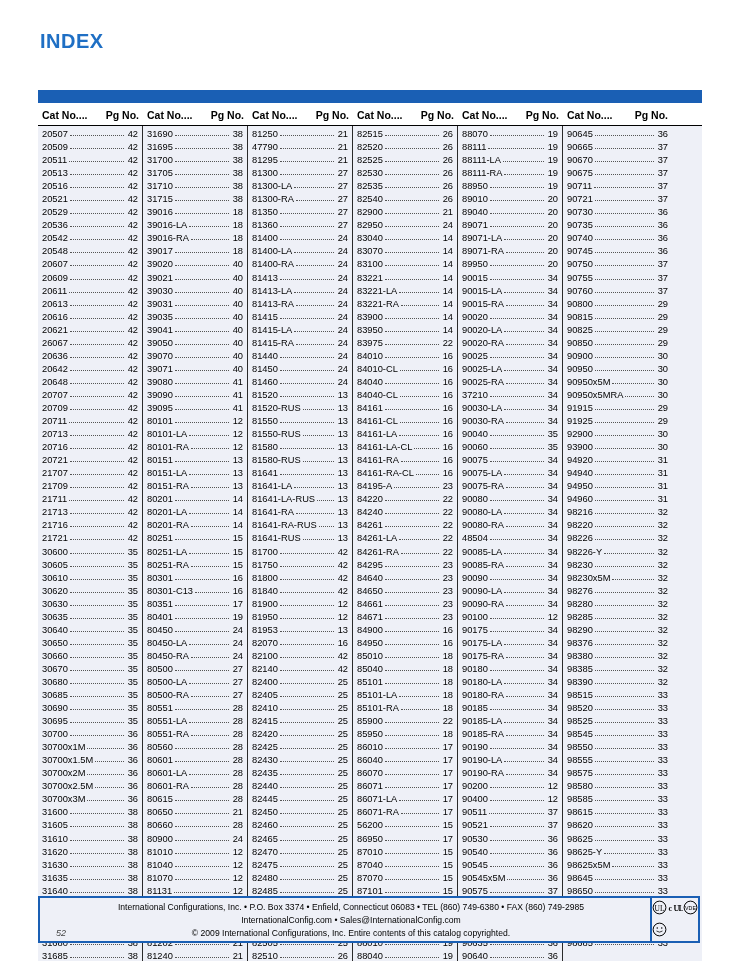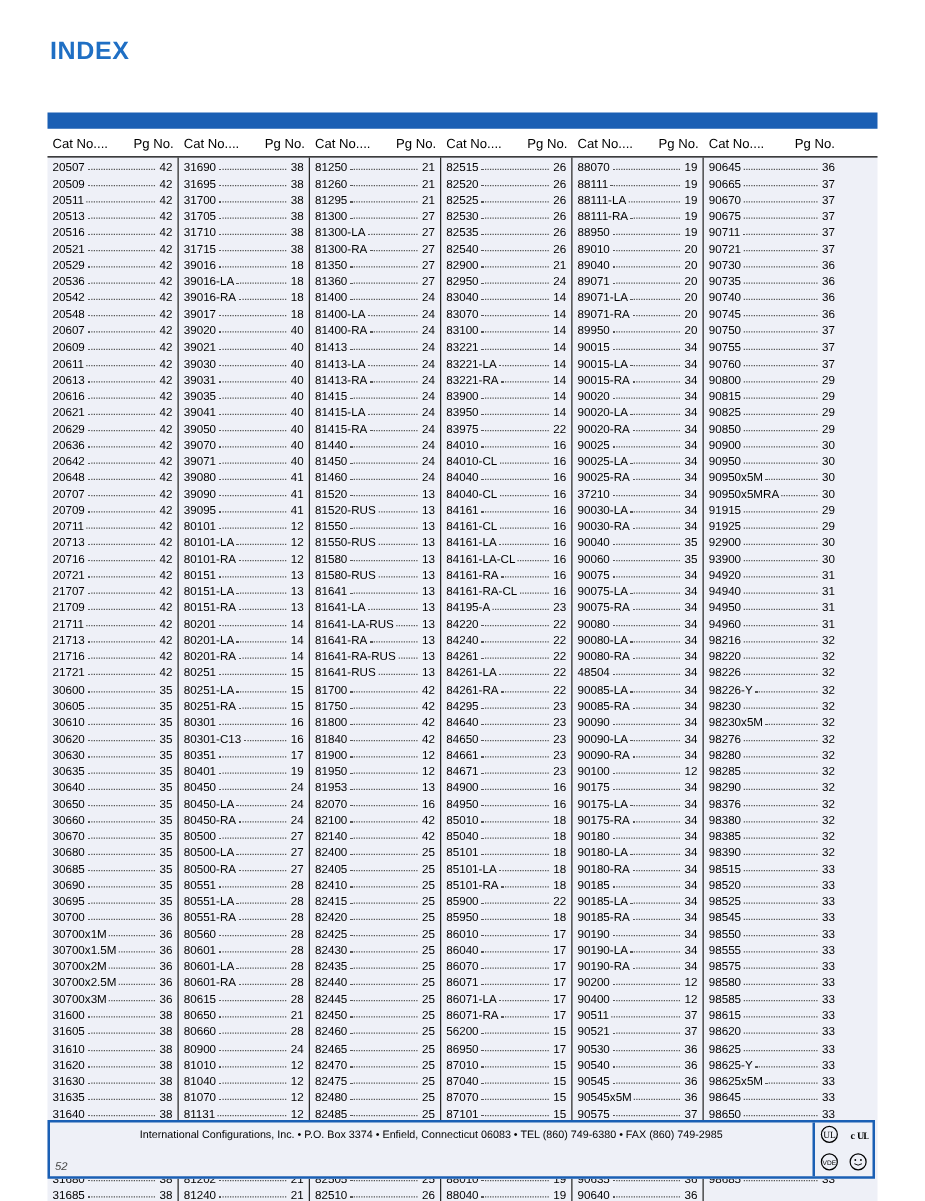--- a/index.html
+++ b/index.html
@@ -48,21 +48,21 @@
     height: 20px;
     align-items: center;
     margin-top: 2px;
   }
   .col-head {
     width: 105px;
     flex: 0 0 105px;
     display: flex;
     justify-content: space-between;
     font-size: 10.5px;
-    font-weight: normal;
+    font-weight: bold;
     padding: 0 4px;
     box-sizing: border-box;
     white-space: nowrap;
   }
   .col-head:last-child { flex: 0 0 109px; width: 109px; }
   .col-head .cat { }
   .col-head .pg { }
   .cols-wrap {
     display: flex;
     width: 664px;
@@ -118,36 +118,37 @@
     box-sizing: border-box;
     display: flex;
   }
   .footer-text {
     flex: 1 1 auto;
     text-align: center;
     font-size: 8.6px;
     line-height: 13px;
     padding-top: 3px;
     position: relative;
+    margin-left: 12px;
   }
   .footer-line2 { }
   .footer-line3 { }
   .page-num {
     position: absolute;
     left: 4px;
     bottom: 1px;
     font-size: 9px;
     color: #444;
     font-style: italic;
   }
   .footer-marks {
     flex: 0 0 46px;
     border-left: 2px solid #1a5fb4;
     display: grid;
-    grid-template-columns: 1fr 1fr;
+    grid-template-columns: 1fr 1fr 1fr;
     grid-template-rows: 1fr 1fr;
     align-items: center;
     justify-items: center;
   }
   .mark {
     font-size: 13px;
     line-height: 1;
   }
   .mark-ul { font-weight: bold; font-size: 11px; letter-spacing: -1px;}
 </style>
@@ -264,21 +265,21 @@
             <span class="cat">20616</span>
             <span class="dots"></span>
             <span class="pg">42</span>
           </div>
           <div class="entry">
             <span class="cat">20621</span>
             <span class="dots"></span>
             <span class="pg">42</span>
           </div>
           <div class="entry">
-            <span class="cat">20629</span>
+            <span class="cat">26067</span>
             <span class="dots"></span>
             <span class="pg">42</span>
           </div>
           <div class="entry">
             <span class="cat">20636</span>
             <span class="dots"></span>
             <span class="pg">42</span>
           </div>
           <div class="entry">
             <span class="cat">20642</span>
@@ -833,21 +834,21 @@
             <span class="pg">21</span>
           </div>
         </div>
         <div class="col">
           <div class="entry">
             <span class="cat">81250</span>
             <span class="dots"></span>
             <span class="pg">21</span>
           </div>
           <div class="entry">
-            <span class="cat">81260</span>
+            <span class="cat">47790</span>
             <span class="dots"></span>
             <span class="pg">21</span>
           </div>
           <div class="entry">
             <span class="cat">81295</span>
             <span class="dots"></span>
             <span class="pg">21</span>
           </div>
           <div class="entry">
             <span class="cat">81300</span>
@@ -2115,20 +2116,22 @@
             <span class="dots"></span>
             <span class="pg">33</span>
           </div>
         </div>
       </div>
   </div>
 
   <div class="footer-box">
     <div class="footer-text">
       <div>International Configurations, Inc. • P.O. Box 3374 • Enfield, Connecticut 06083 • TEL (860) 749-6380 • FAX (860) 749-2985</div>
+      <div class="footer-line2">InternationalConfig.com • Sales@InternationalConfig.com</div>
+      <div class="footer-line3">© 2009 International Configurations, Inc.    Entire contents of this catalog copyrighted.</div>
       <div class="page-num">52</div>
     </div>
     <div class="footer-marks">
       <div class="mark">
         <svg width="15" height="15" viewBox="0 0 20 20">
             <circle cx="10" cy="10" r="8.5" fill="none" stroke="#000" stroke-width="1.3"></circle>
             <text x="10" y="14" font-size="10" text-anchor="middle" font-family="Liberation Serif, serif">UL</text>
           </svg>
       </div>
       <div class="mark mark-ul">

